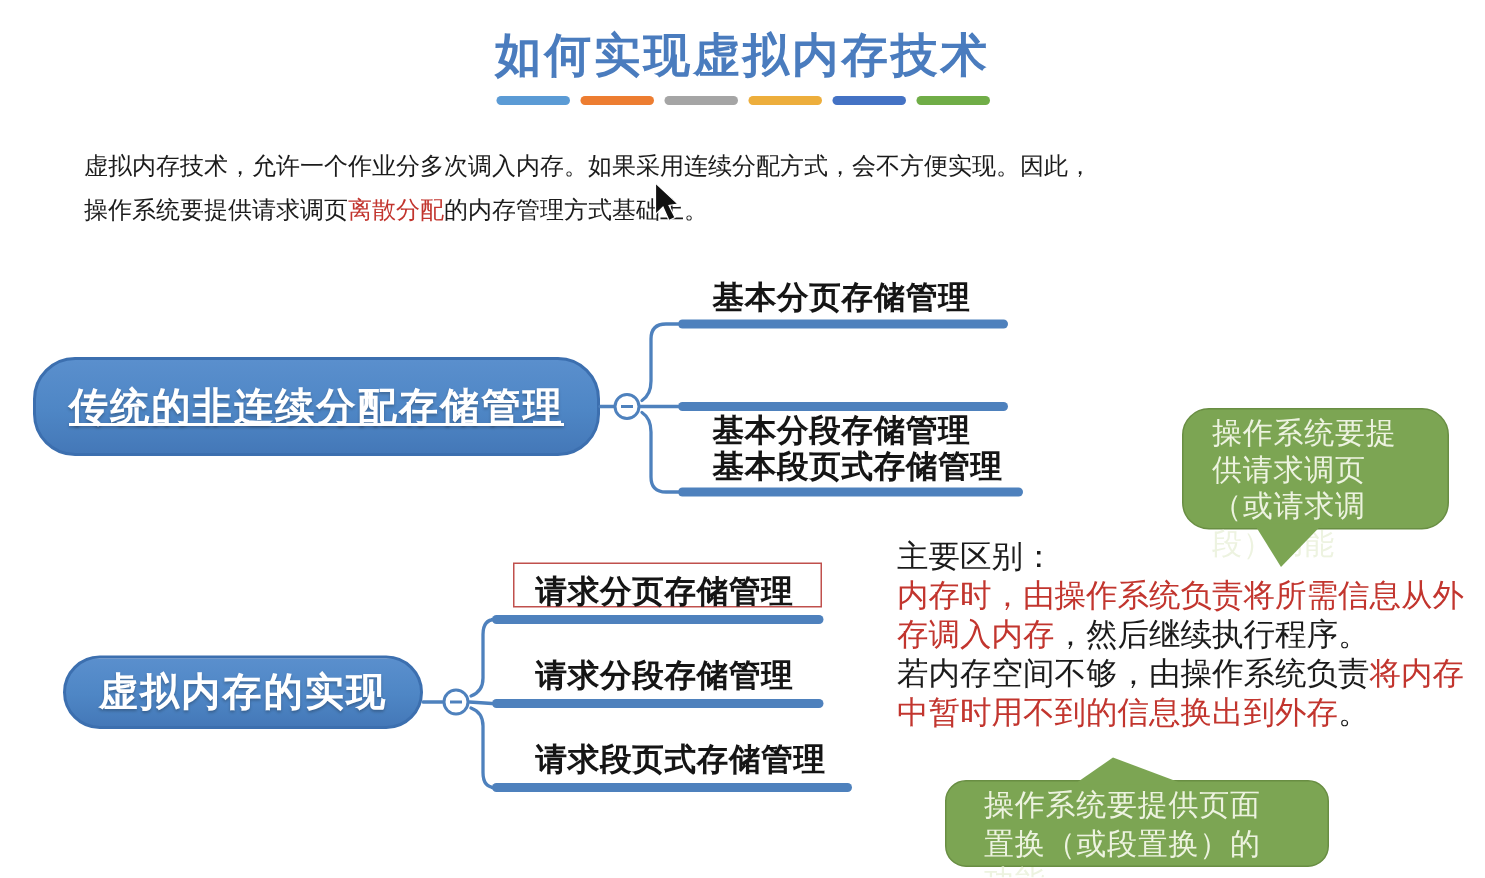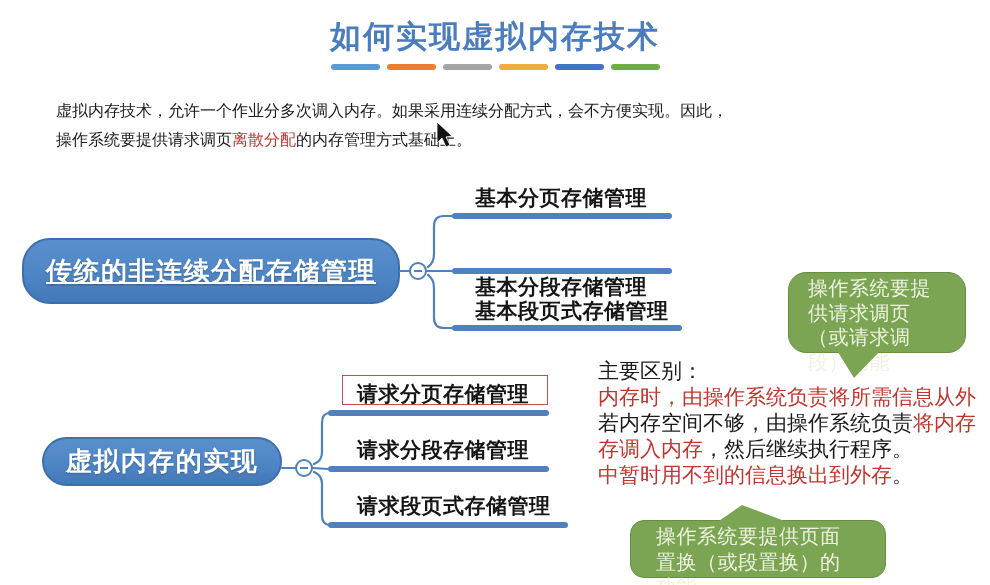--- a/index.html
+++ b/index.html
@@ -157,18 +157,18 @@
   <div class="branch-line u2-2"></div>
   <div class="branch-label b2-3">请求段页式存储管理</div>
   <div class="branch-line u2-3"></div>
 
   <div class="callout callout-top">操作系统要提供请求调页（或请求调段）功能</div>
   <div class="callout callout-bottom">操作系统要提供页面置换（或段置换）的功能</div>
 
   <div class="difference">
     <div class="dline">主要区别：</div>
     <div class="dline"><span class="red">内存时，由操作系统负责将所需信息从外</span></div>
+    <div class="dline"><span class="red">存调入内存</span><span>，然后继续执行程序。</span></div>
     <div class="dline"><span>若内存空间不够，由操作系统负责</span><span class="red">将内存</span></div>
-    <div class="dline"><span class="red">存调入内存</span><span>，然后继续执行程序。</span></div>
     <div class="dline"><span class="red">中暂时用不到的信息换出到外存</span><span>。</span></div>
   </div>
 
 </div>
 
 </body></html>

